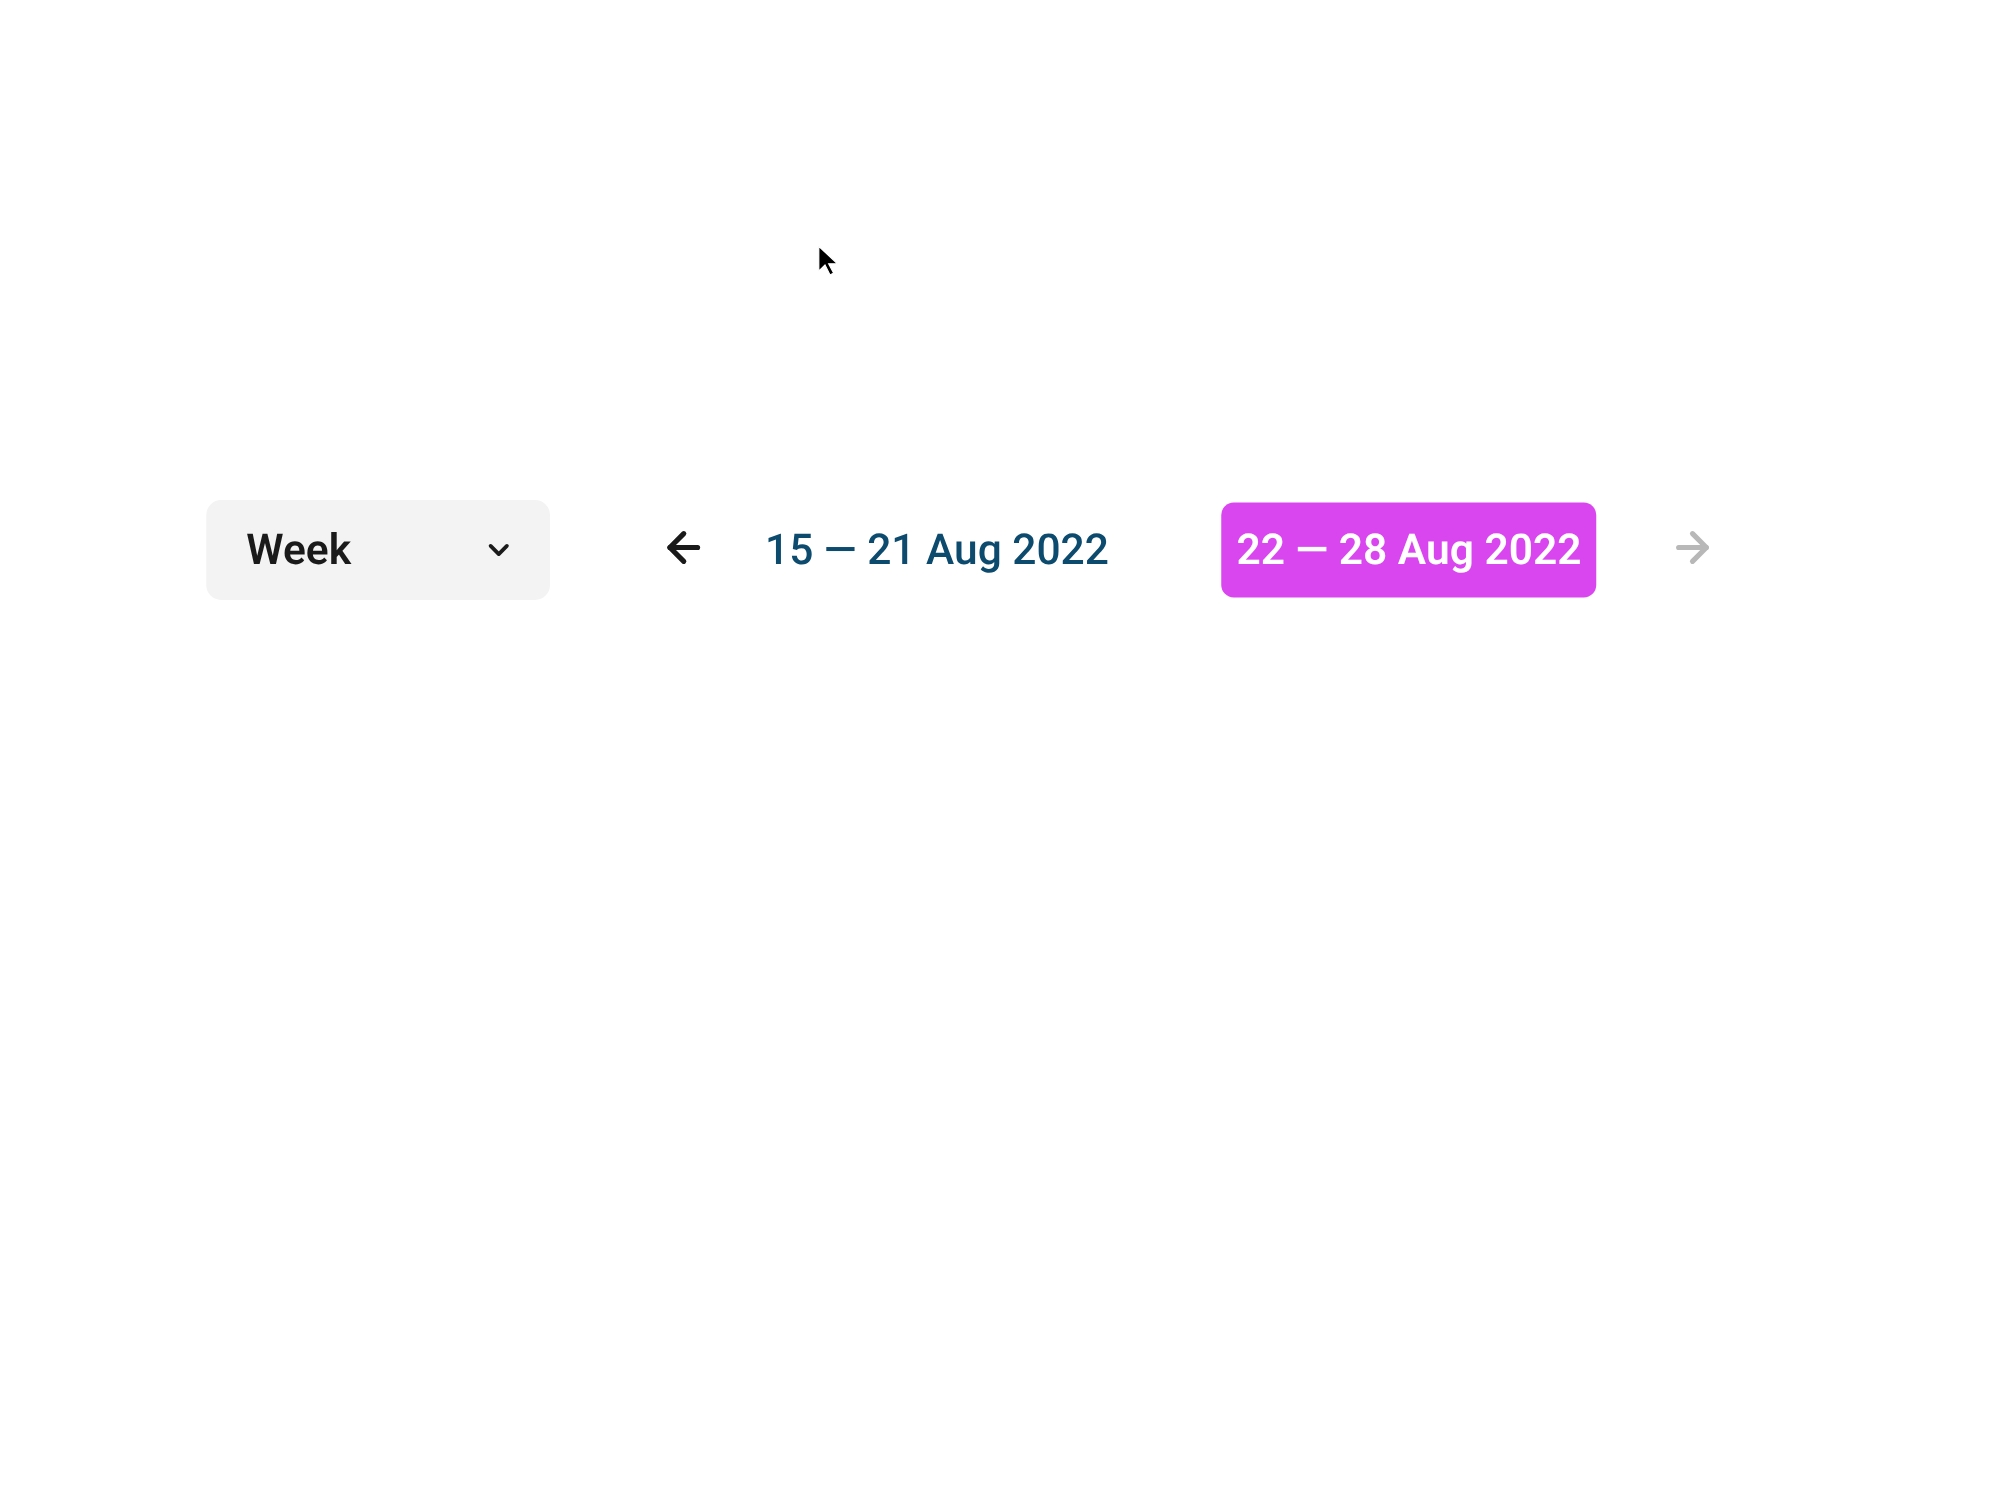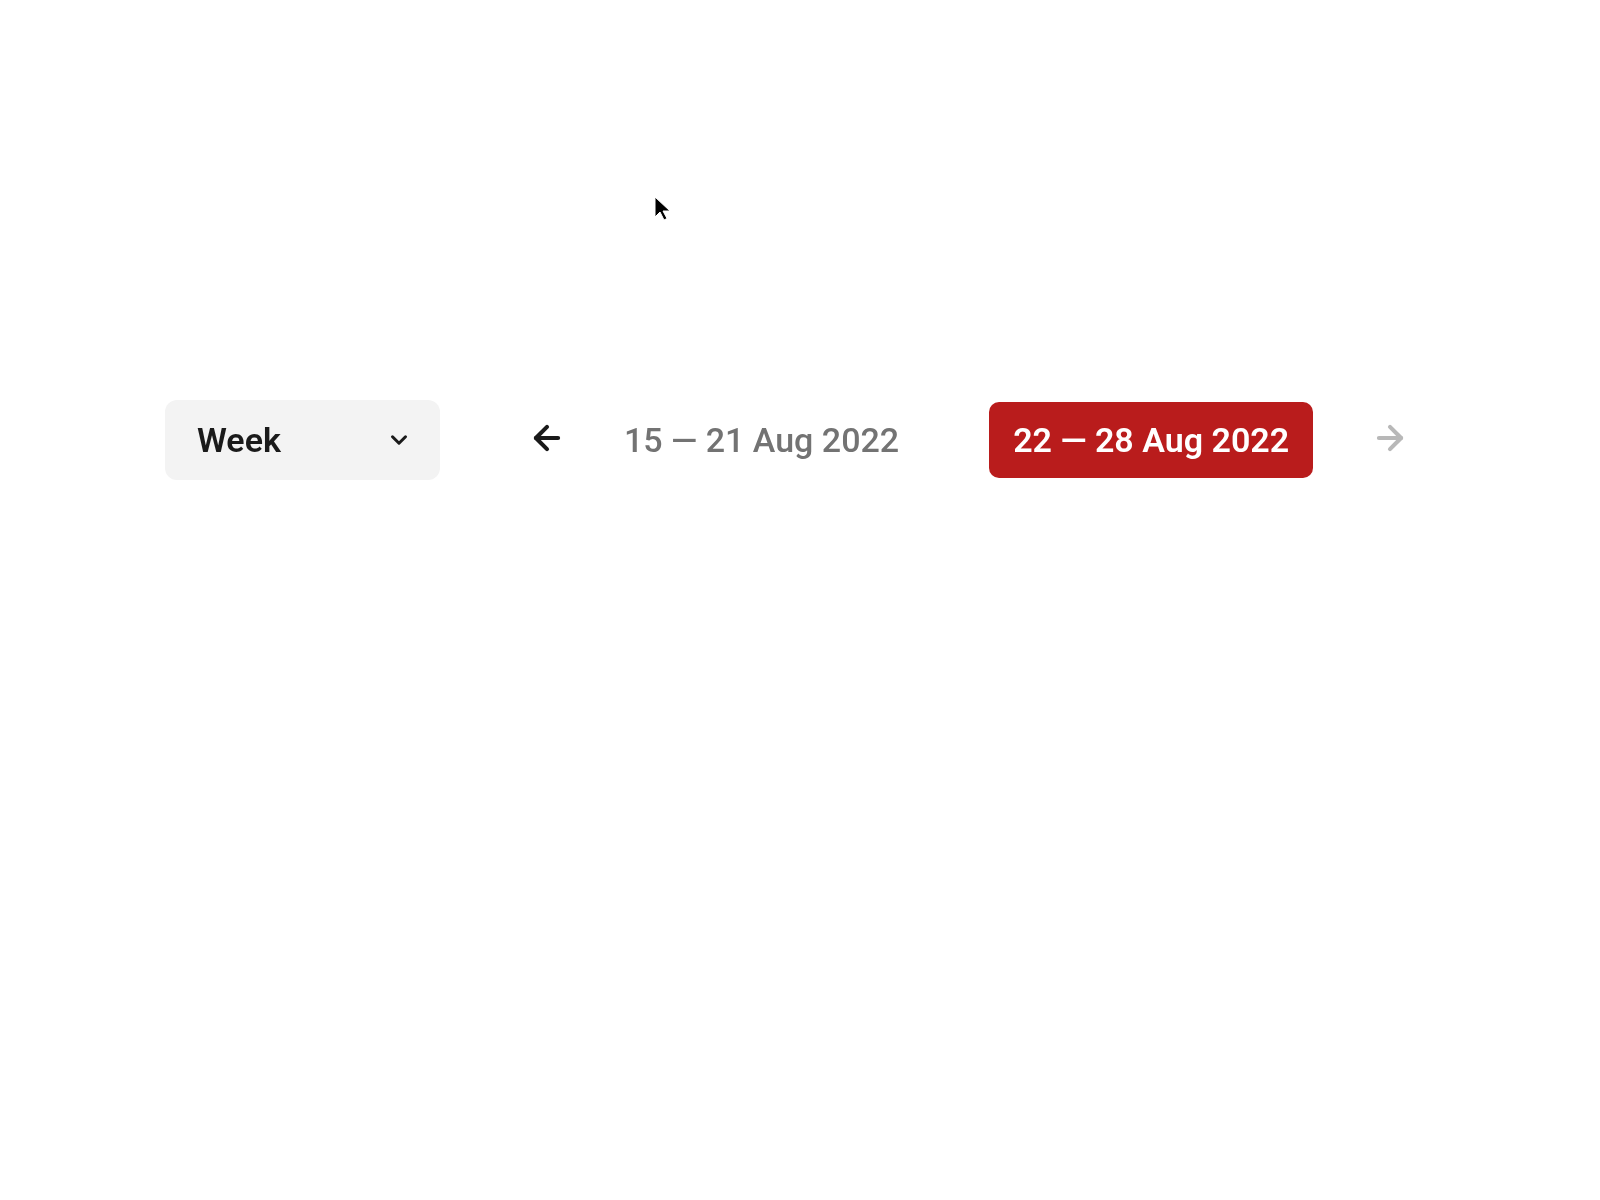--- a/index.html
+++ b/index.html
@@ -64,33 +64,33 @@
       margin-left: 60px;
     }
 
     .nav-arrow.disabled {
       cursor: default;
     }
 
     .date-range-prev {
       font-size: 34px;
       font-weight: 500;
-      color: #737373;
-      margin-left: 30px;
+      color: #0c4a6e;
+      margin-left: 18px;
       margin-right: 38px;
       white-space: nowrap;
     }
 
     .date-range-current {
-      background: #b91c1c;
+      background: #d946ef;
       color: #ffffff;
       font-size: 34px;
       font-weight: 600;
       border-radius: 10px;
-      padding: 18px 24px;
+      padding: 18px 12px;
       margin-left: 40px;
       white-space: nowrap;
     }
 
     .cursor {
       position: absolute;
       top: 195px;
       left: 653px;
       width: 20px;
       height: 28px;

